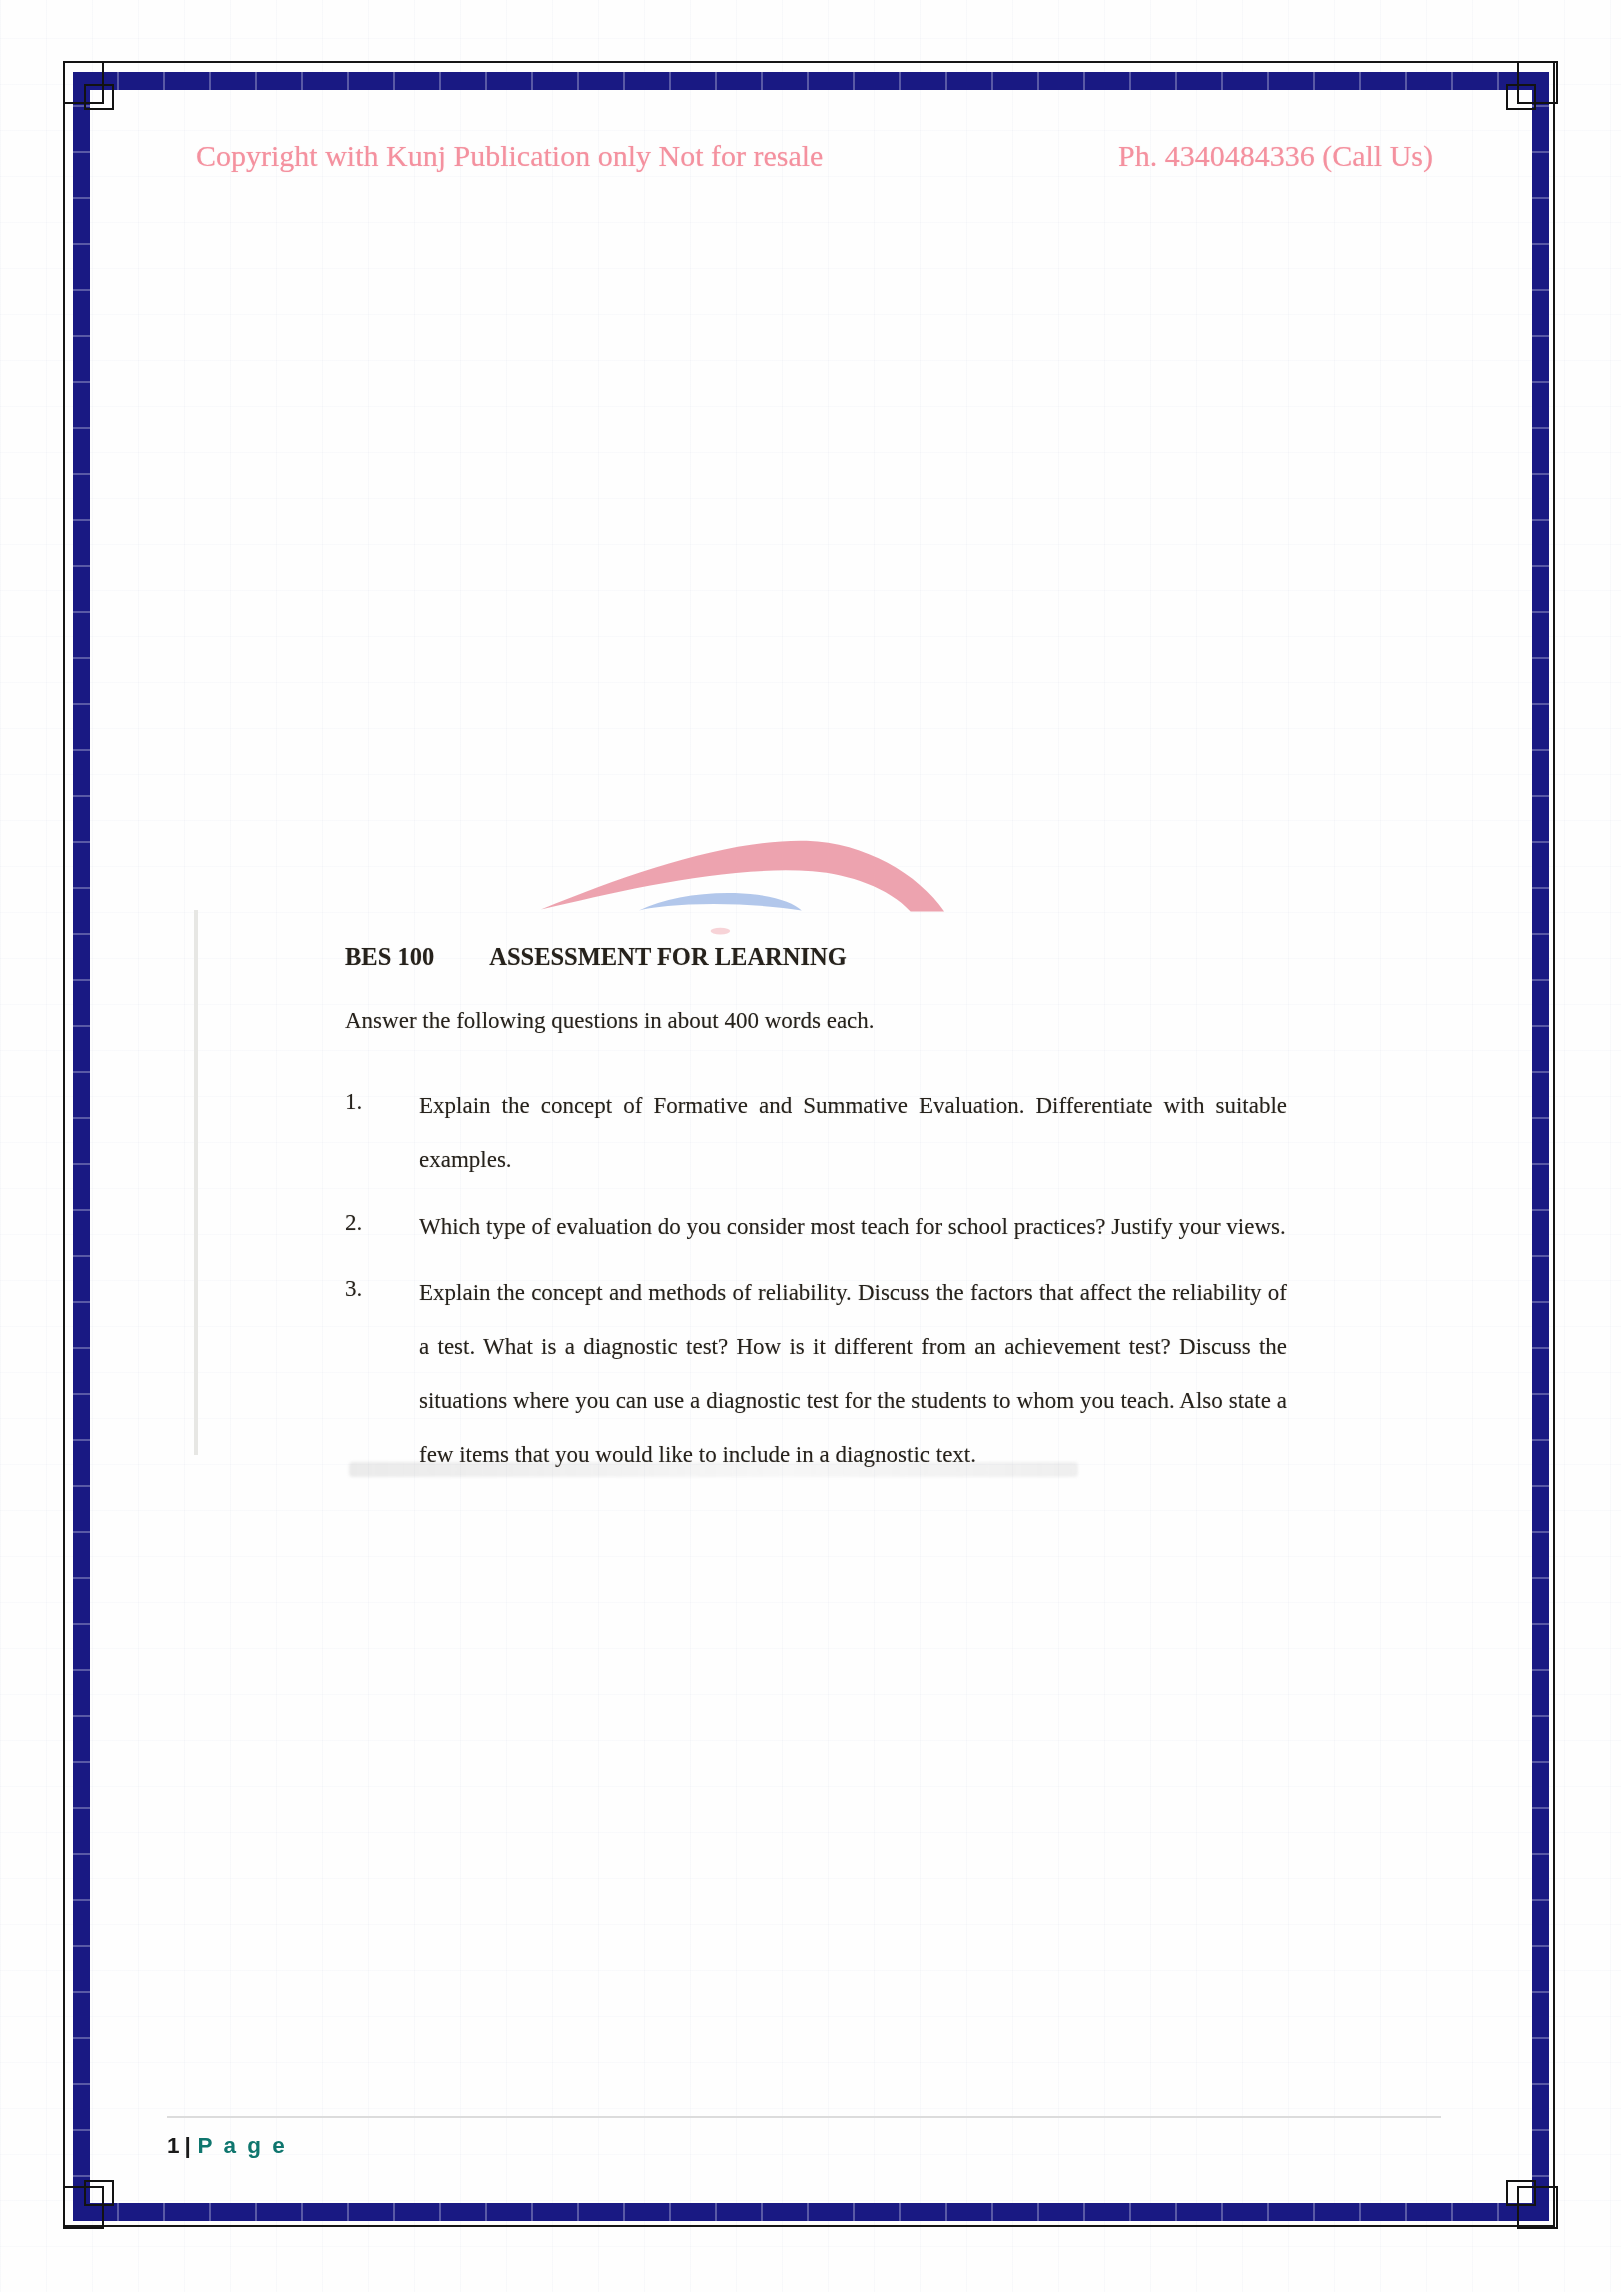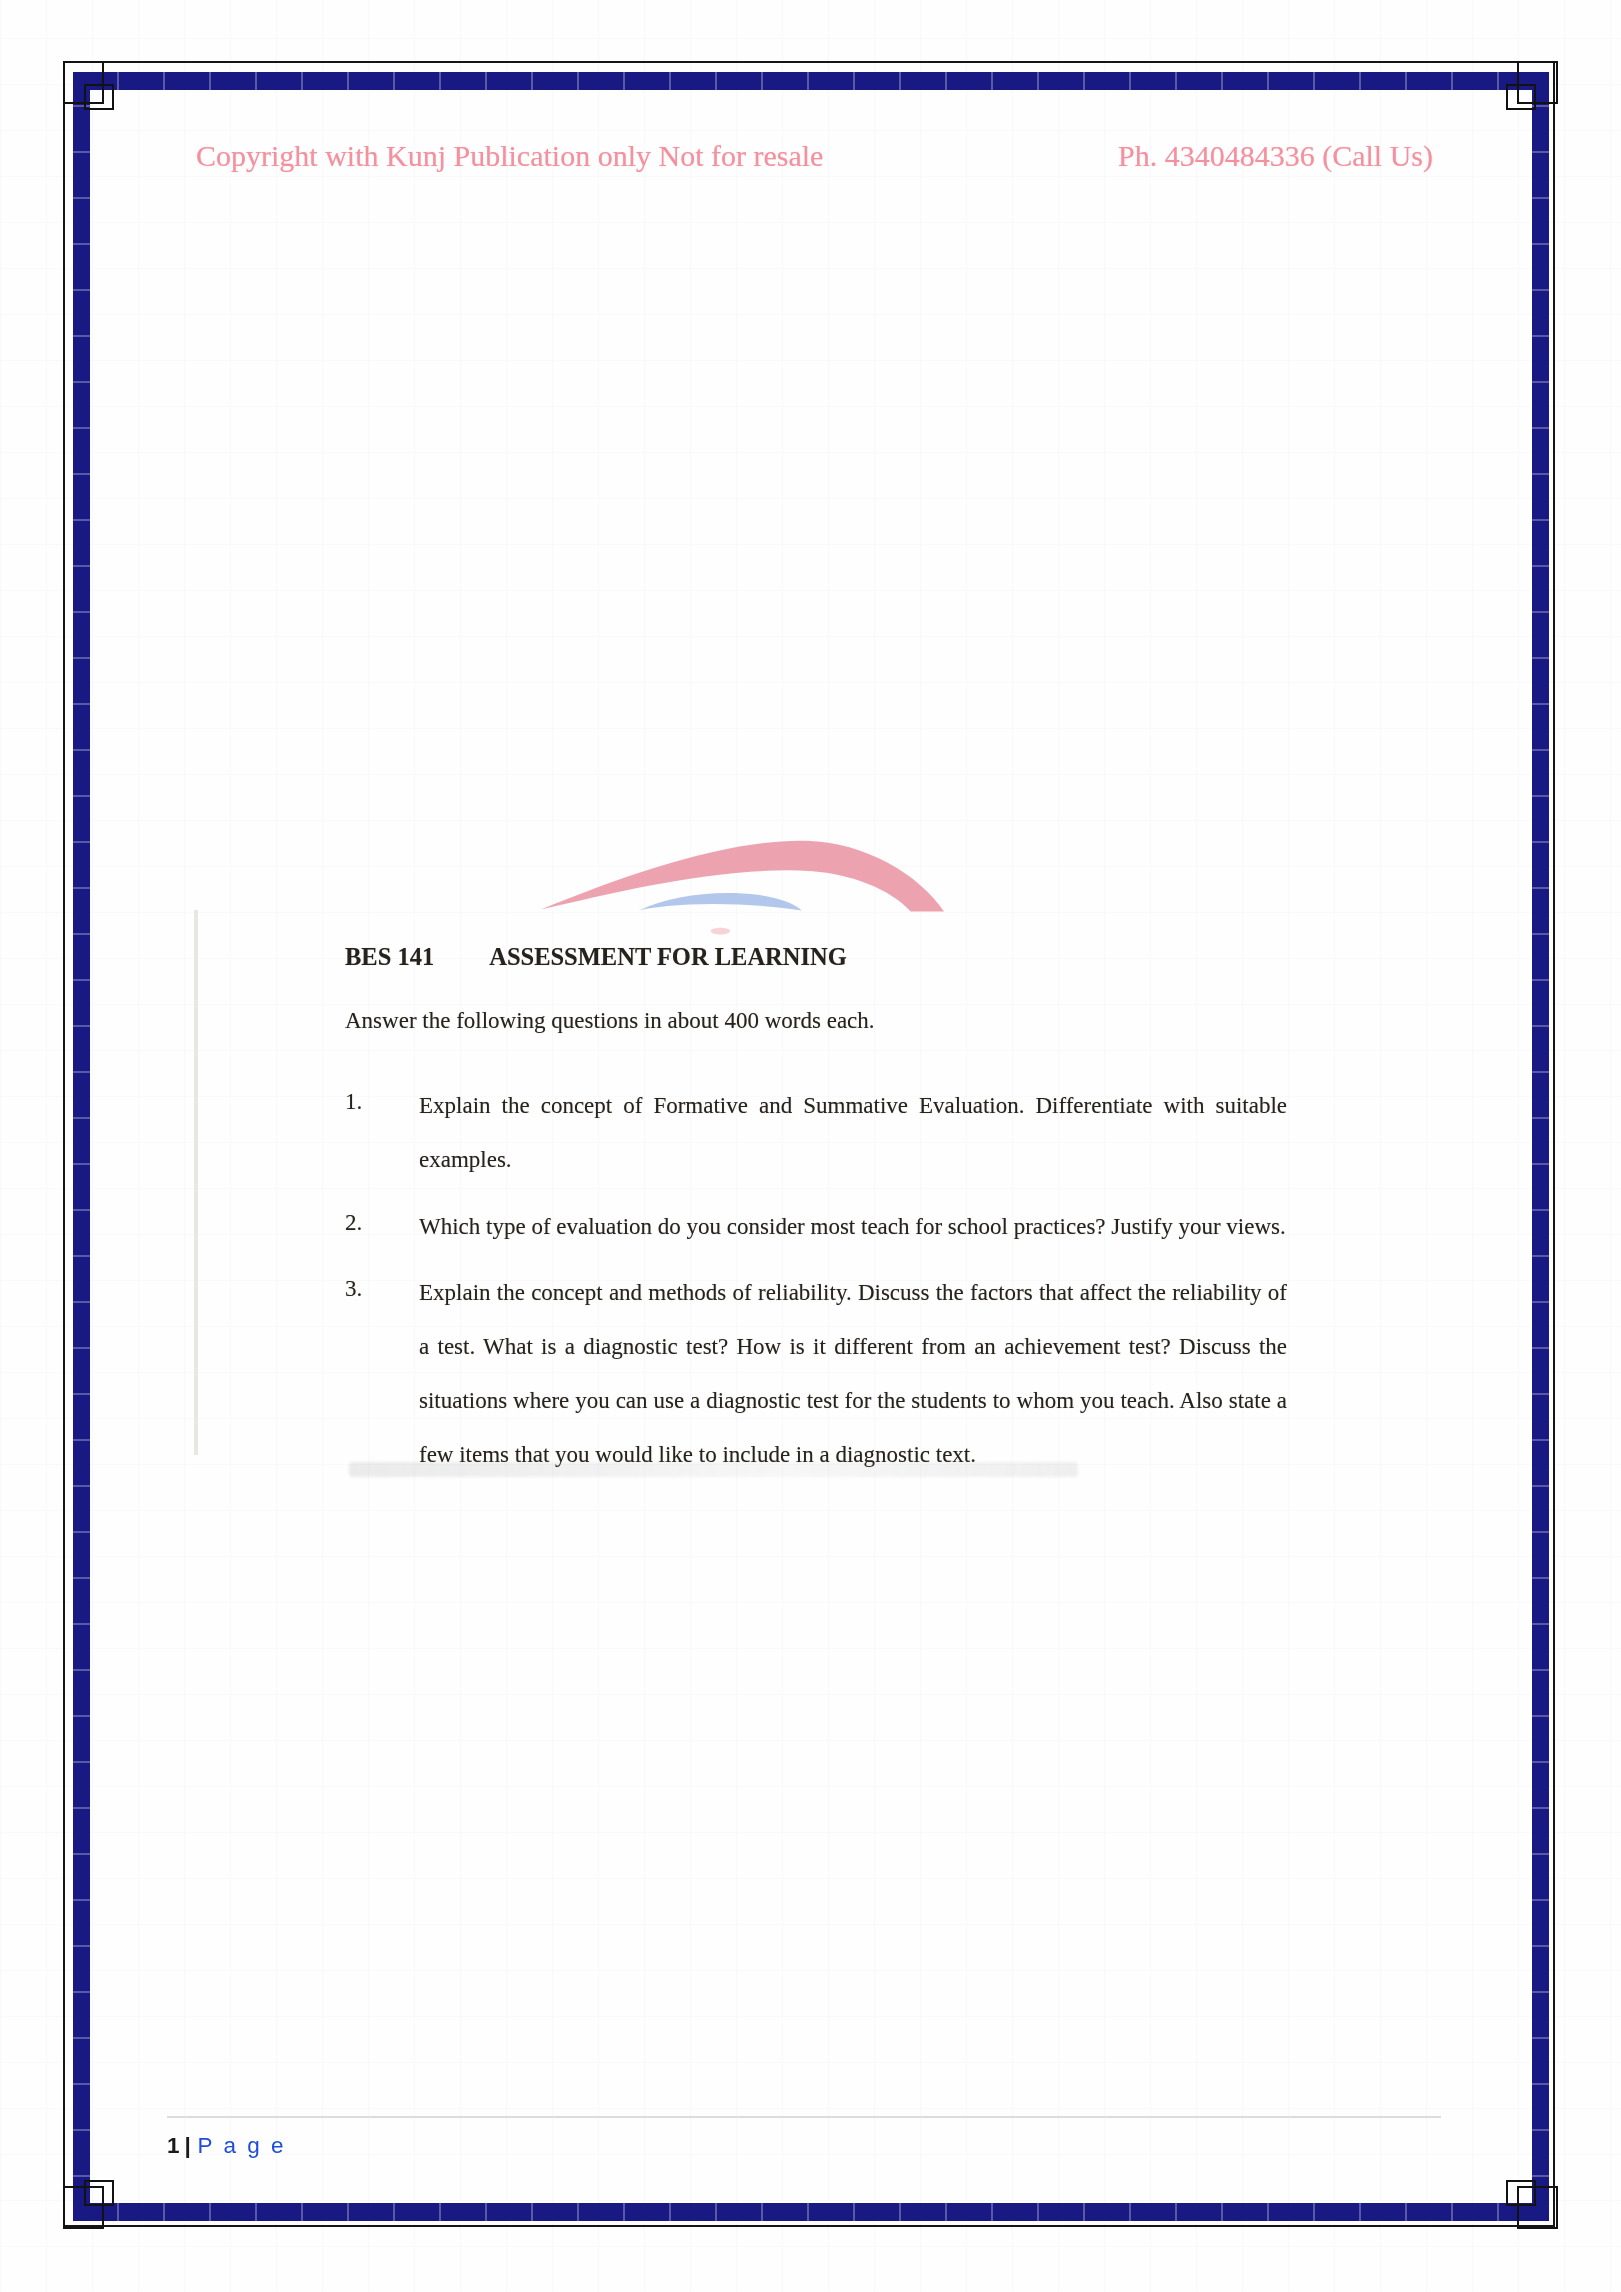--- a/index.html
+++ b/index.html
@@ -108,21 +108,21 @@
     background: #dcdcdc;
   }
   .page-footer {
     position: absolute; left: 167px; top: 2133px;
     font-family: "Liberation Sans", sans-serif;
     font-size: 22.5px;
     display: flex; align-items: baseline;
   }
   .pf-num { font-weight: bold; color: #1a1a1a; }
   .pf-sep { color: #1a1a1a; margin: 0 6.9px 0 4.9px; font-weight: bold; }
-  .pf-label { color: #1d4ed8; letter-spacing: 2.5px; }
+  .pf-label { color: #0f766e; letter-spacing: 2.5px; font-weight: bold; }
 </style>
 </head>
 <body>
 
 <div class="page">
 
   <div class="scan-grid"></div>
 
   <div class="border-outline"></div>
   <div class="navy-band h band-top"></div>
@@ -147,21 +147,21 @@
   <svg class="watermark" viewBox="0 0 420 112" xmlns="http://www.w3.org/2000/svg">
     <path d="M 7 82 C 100 44, 200 10, 278 12 C 338 14, 392 46, 418 84 L 384 84 C 362 60, 322 46, 284 43 C 198 37, 92 62, 7 82 Z" fill="#eb9ba8" opacity="0.92"></path>
     <path d="M 107 83 C 138 68, 185 62, 228 67 C 250 70, 266 76, 273 83 C 242 78, 196 75, 158 77 C 138 78, 120 80, 107 83 Z" fill="#aec4ea" opacity="0.95"></path>
     <ellipse cx="190" cy="104" rx="10" ry="3.5" fill="#f2b6bd" opacity="0.6"></ellipse>
   </svg>
 
   <div class="scan-edge"></div>
 
   <div class="doc-content">
     <div class="doc-title">
-      <span>BES 141</span>
+      <span>BES 100</span>
       <span>ASSESSMENT FOR LEARNING</span>
     </div>
     <div class="doc-instruction">Answer the following questions in about 400 words each.</div>
 
     <div class="question">
       <div class="q-num">1.</div>
       <div class="q-text">Explain the concept of Formative and Summative Evaluation. Differentiate with suitable examples.</div>
     </div>
     <div class="question">
       <div class="q-num">2.</div>

